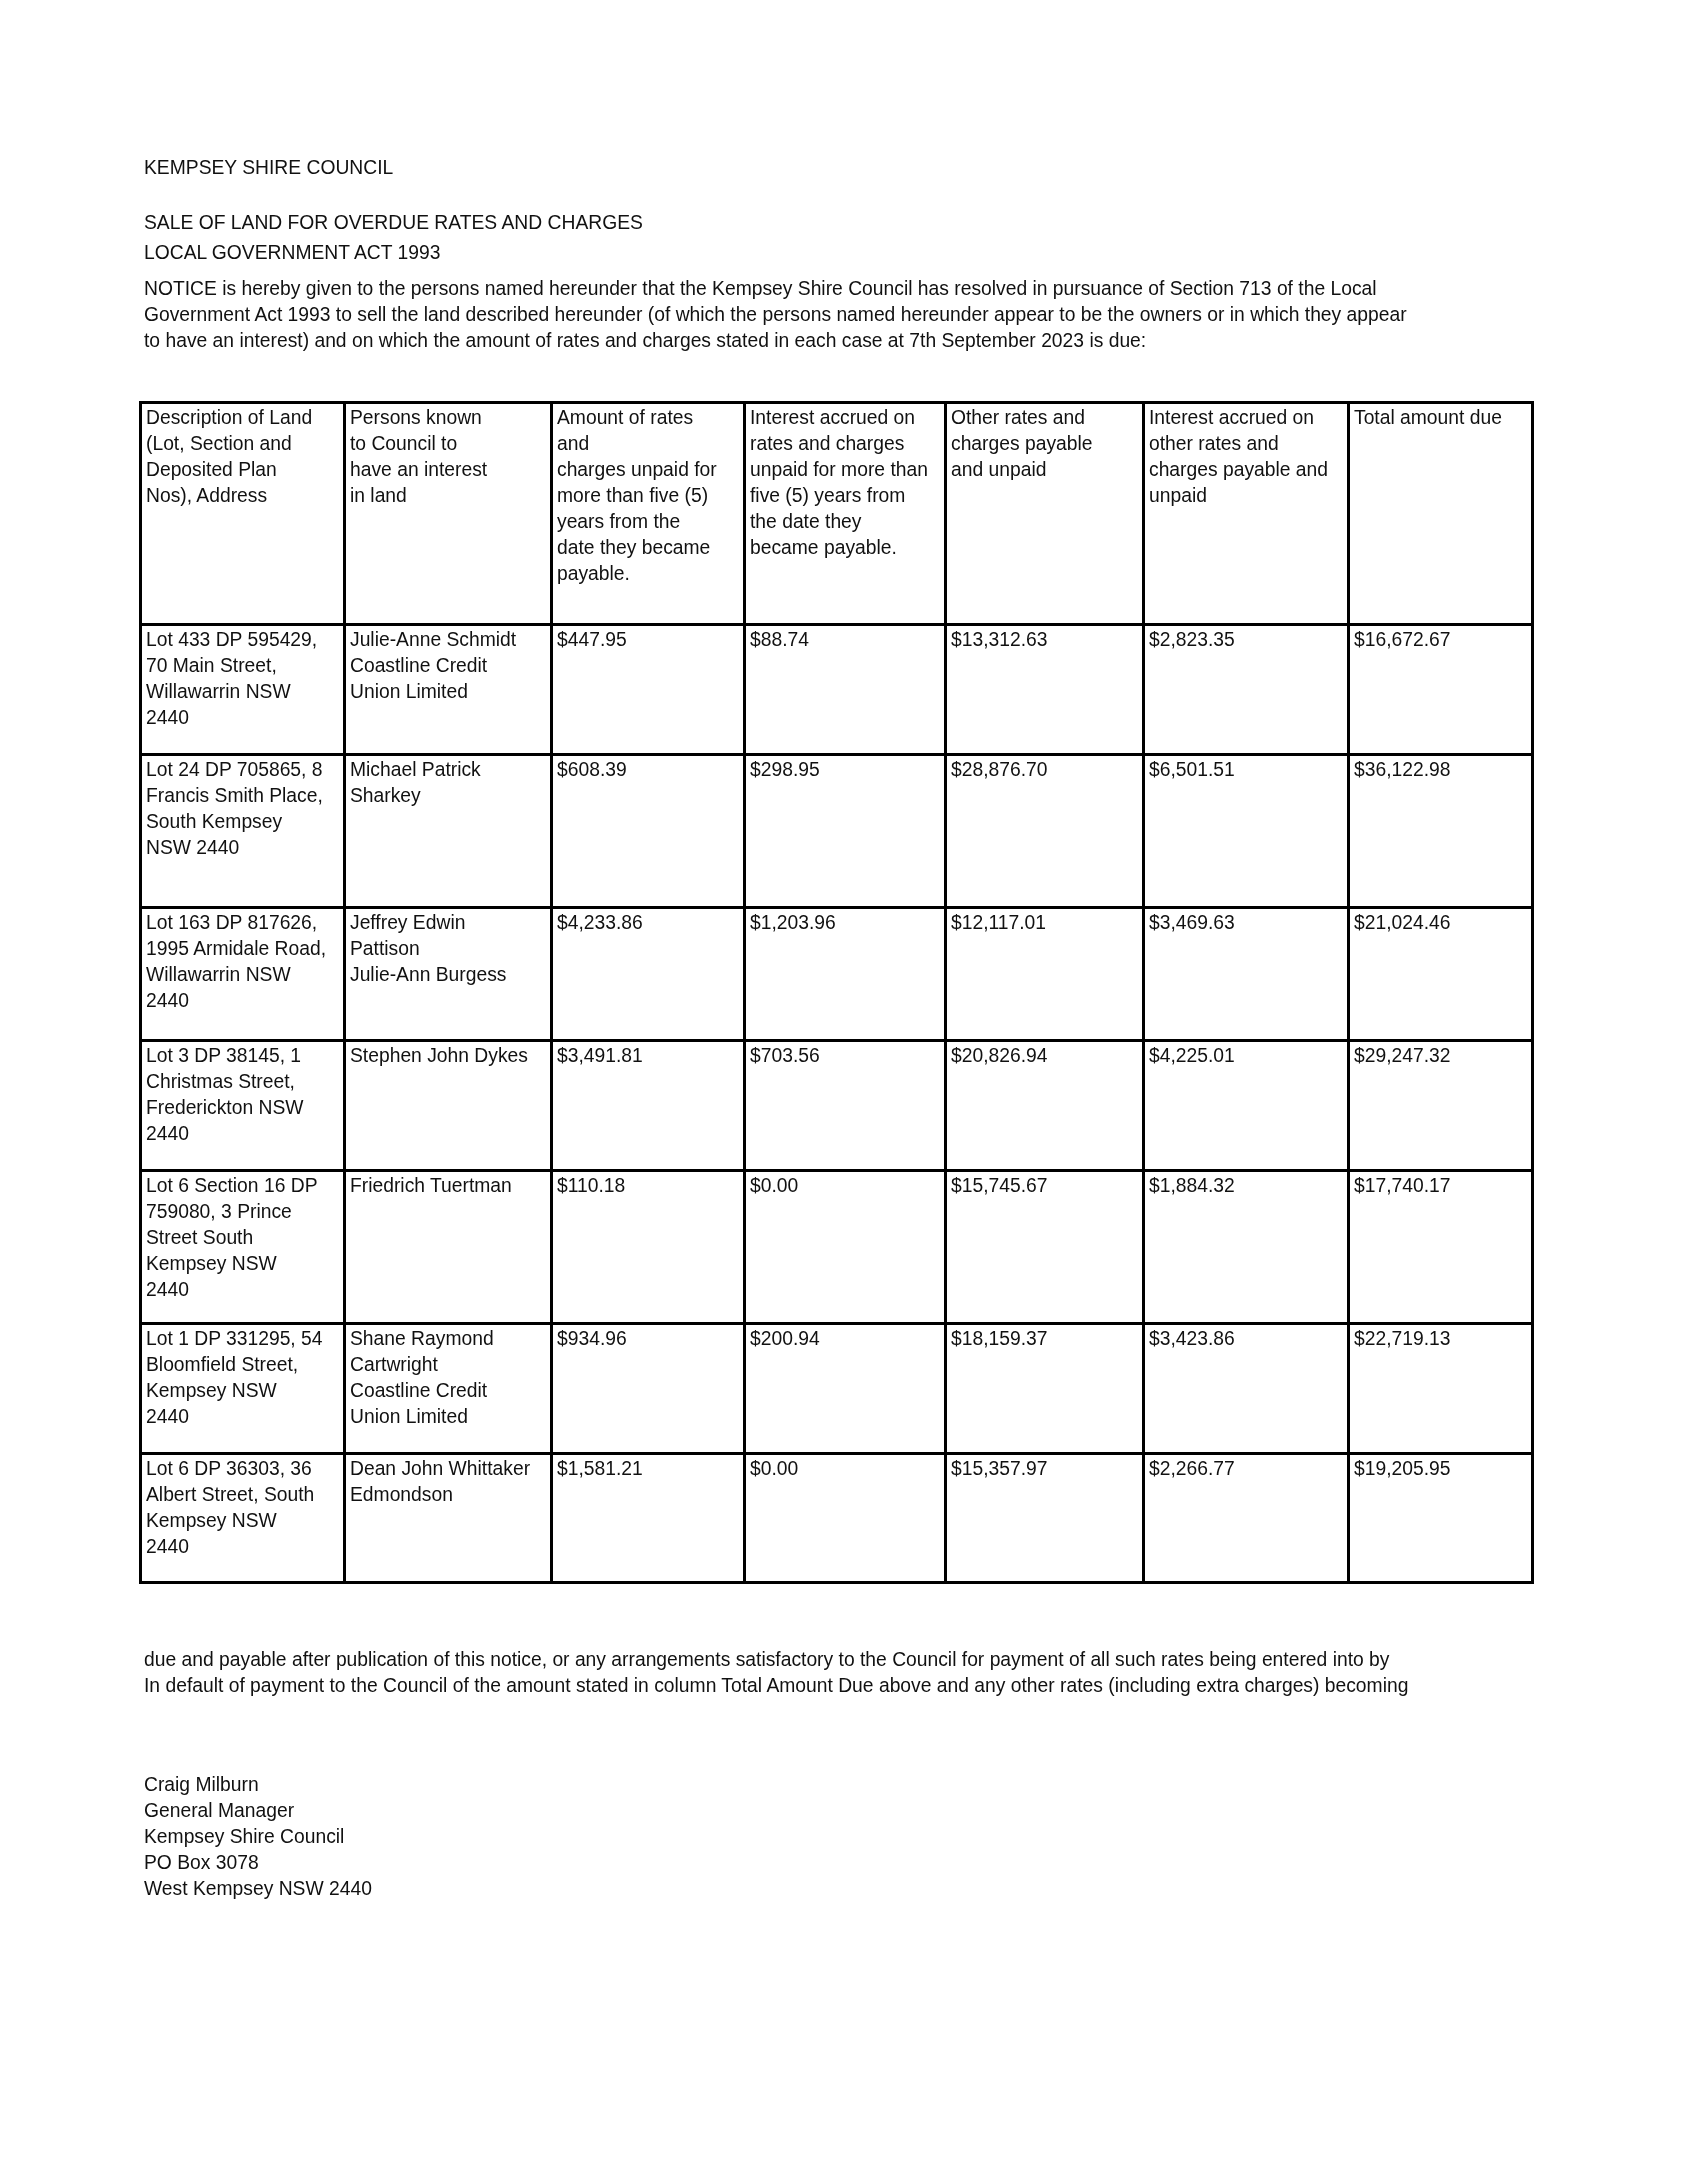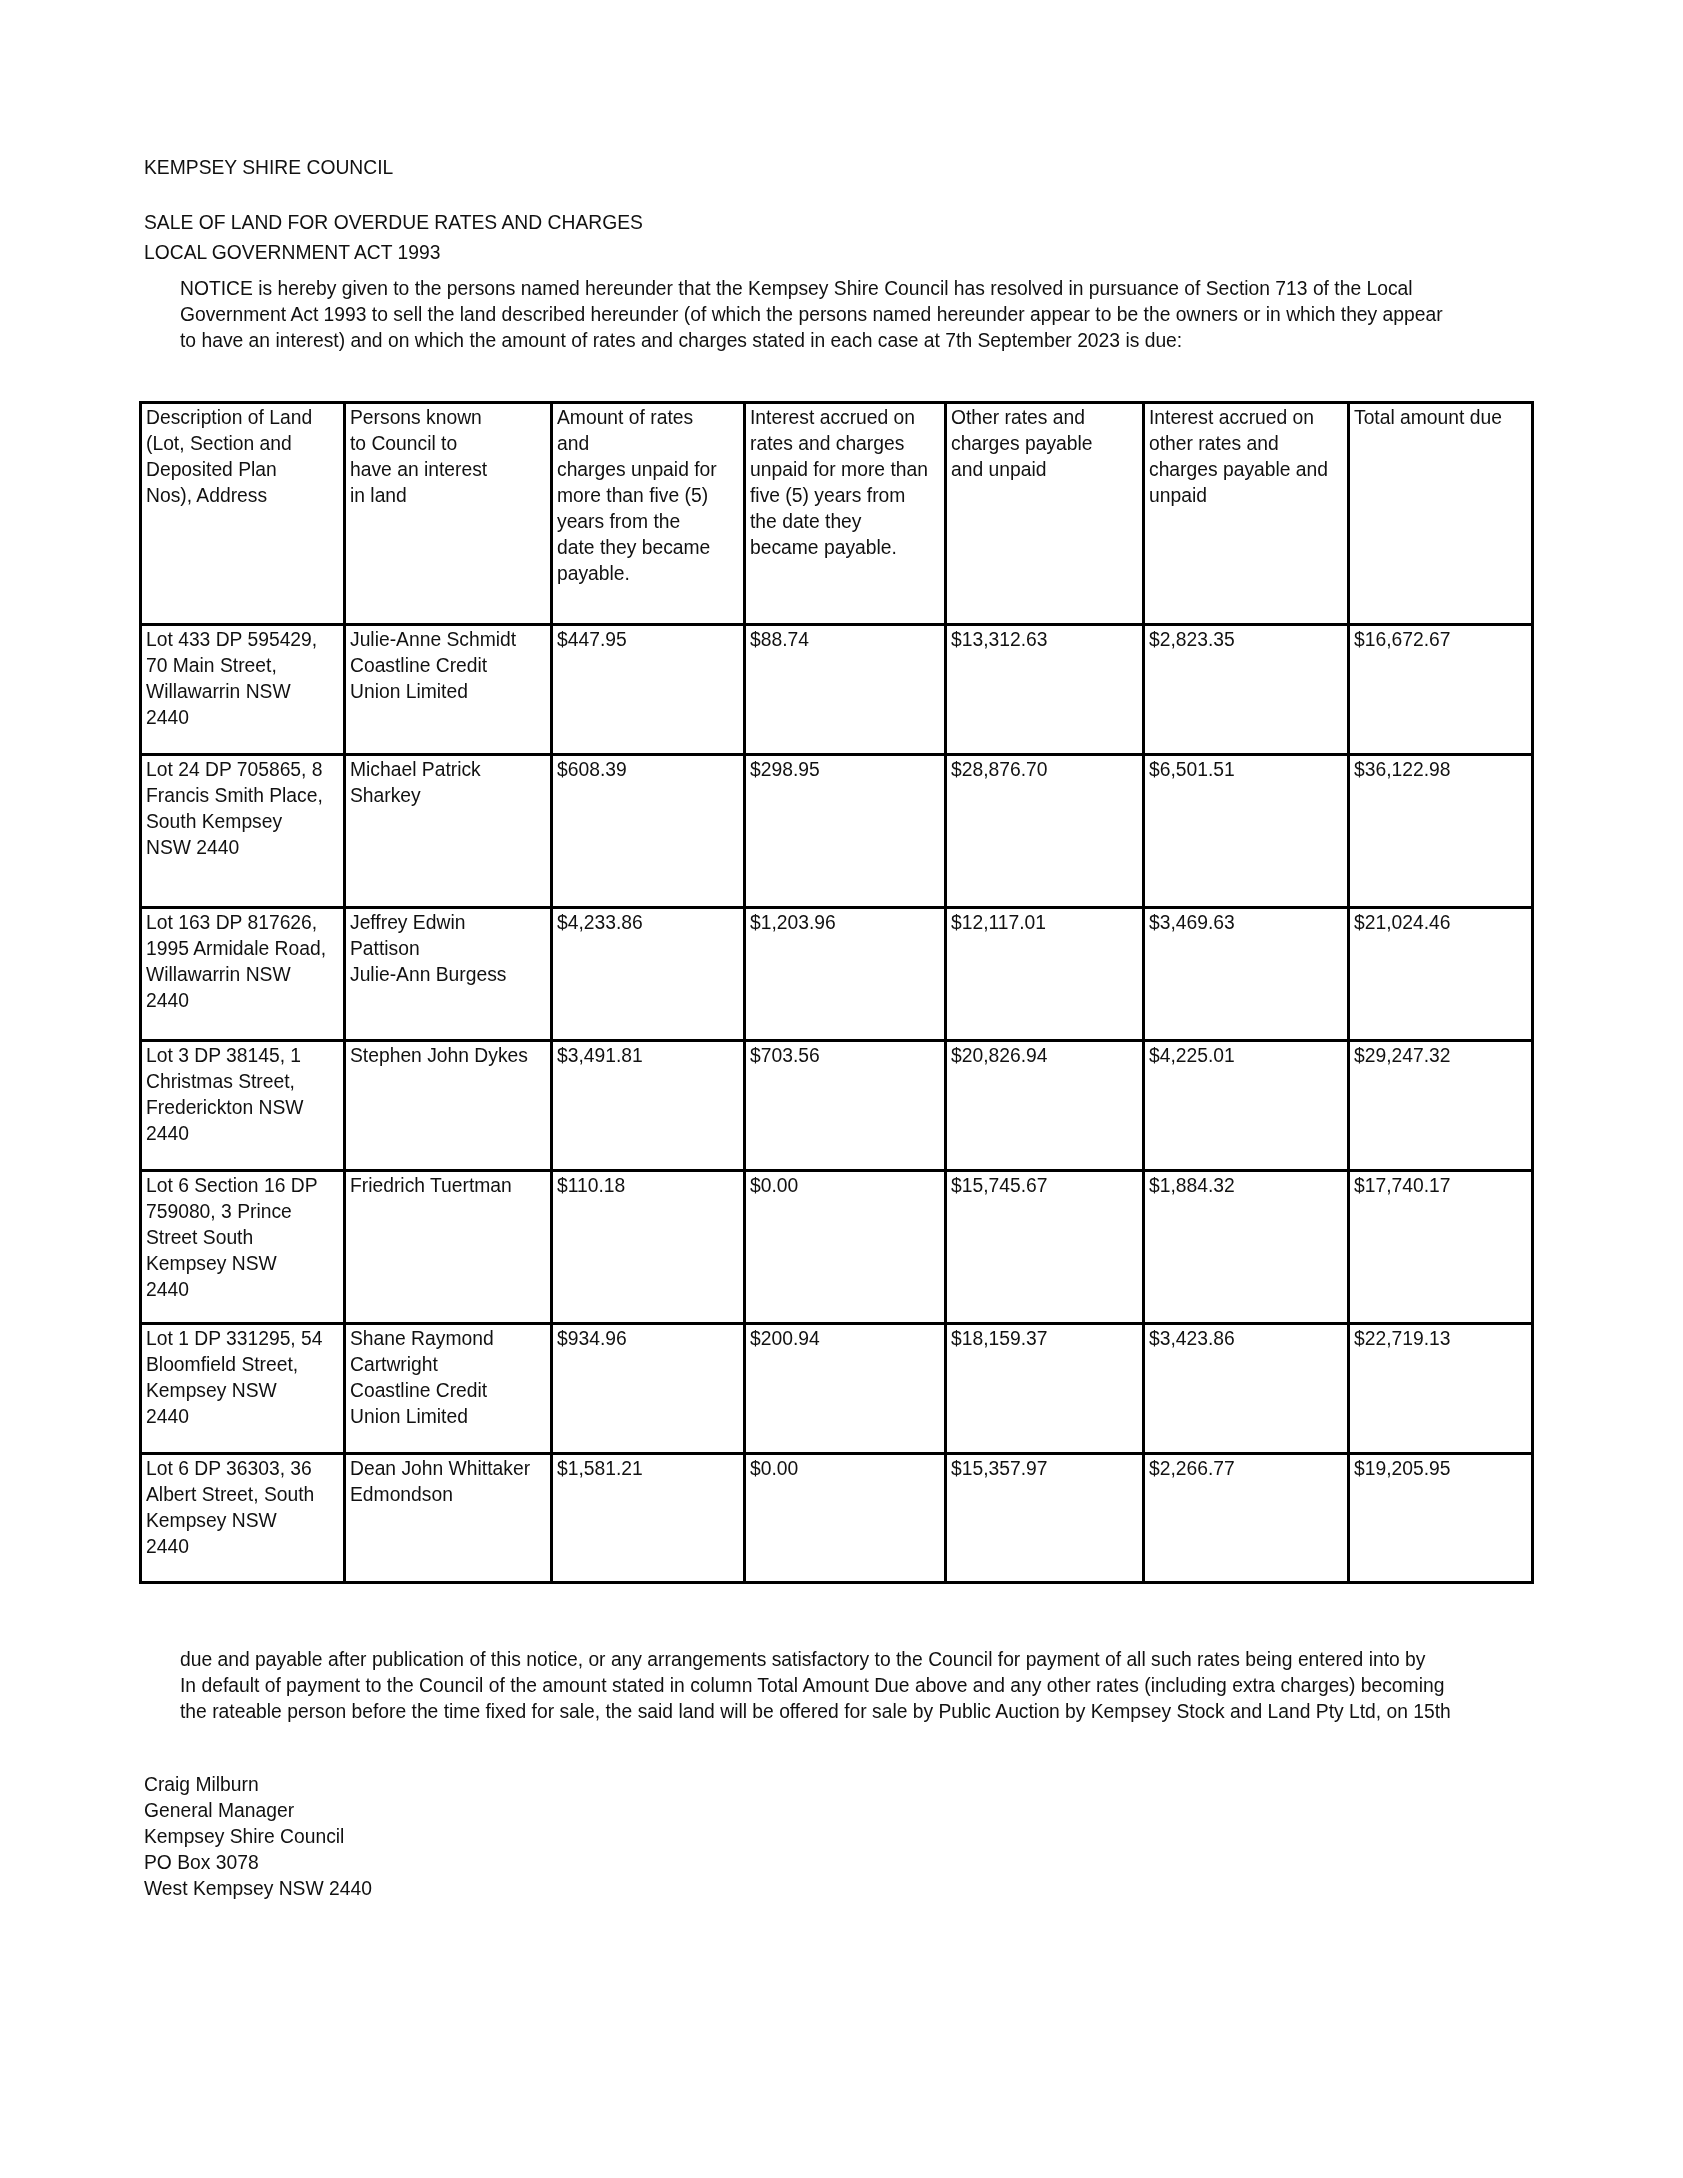--- a/index.html
+++ b/index.html
@@ -1,20 +1,20 @@
 <!DOCTYPE html>
 <html><head>
 <meta charset="utf-8">
 <style>
   html, body { margin: 0; padding: 0; background: #ffffff; }
   body { width: 1683px; height: 2178px; position: relative; overflow: hidden;
          font-family: "Liberation Sans", sans-serif; color: #111; }
   .page { position: absolute; left: 0; top: 0; width: 1532px; height: 2178px; }
   .h { position: absolute; left: 144px; font-size: 19.3px; line-height: 24px; white-space: nowrap; }
-  .para { position: absolute; left: 144px; width: 1396px; font-size: 19.3px; line-height: 26px; margin-left: 36px; }
+  .para { position: absolute; left: 144px; width: 1396px; font-size: 19.3px; line-height: 26px; }
   table.notice { position: absolute; left: 139px; top: 401px; width: 1392px;
                  border-collapse: collapse; table-layout: fixed; font-size: 19.3px; line-height: 26px; padding-left: 12px; }
   table.notice td, table.notice th { border: 3px solid #000; vertical-align: top;
                  padding: 1px 3px 0 4px; font-weight: normal; text-align: left; }
   table.notice th { height: 218px; }
   table.notice td.num { padding-right: 2px; }
   .cell-line { display: block; }
   .sig { position: absolute; left: 144px; top: 1772px; font-size: 19.3px; line-height: 26px; }
 </style>
 </head>
@@ -218,21 +218,20 @@
         <td class="num">$15,357.97</td>
         <td class="num">$2,266.77</td>
         <td class="num">$19,205.95</td>
       </tr>
     </tbody>
   </table>
 
   <div class="para" style="top:1647px">
     <span class="cell-line">due and payable after publication of this notice, or any arrangements satisfactory to the Council for payment of all such rates being entered into by</span>
     <span class="cell-line">In default of payment to the Council of the amount stated in column Total Amount Due above and any other rates (including extra charges) becoming</span>
-    <span class="cell-line">the rateable person before the time fixed for sale, the said land will be offered for sale by Public Auction by Kempsey Stock and Land Pty Ltd, on 15th</span>
   </div>
 
   <div class="sig">
     <span class="cell-line">Craig Milburn</span>
     <span class="cell-line">General Manager</span>
     <span class="cell-line">Kempsey Shire Council</span>
     <span class="cell-line">PO Box 3078</span>
     <span class="cell-line">West Kempsey NSW 2440</span>
   </div>
 

